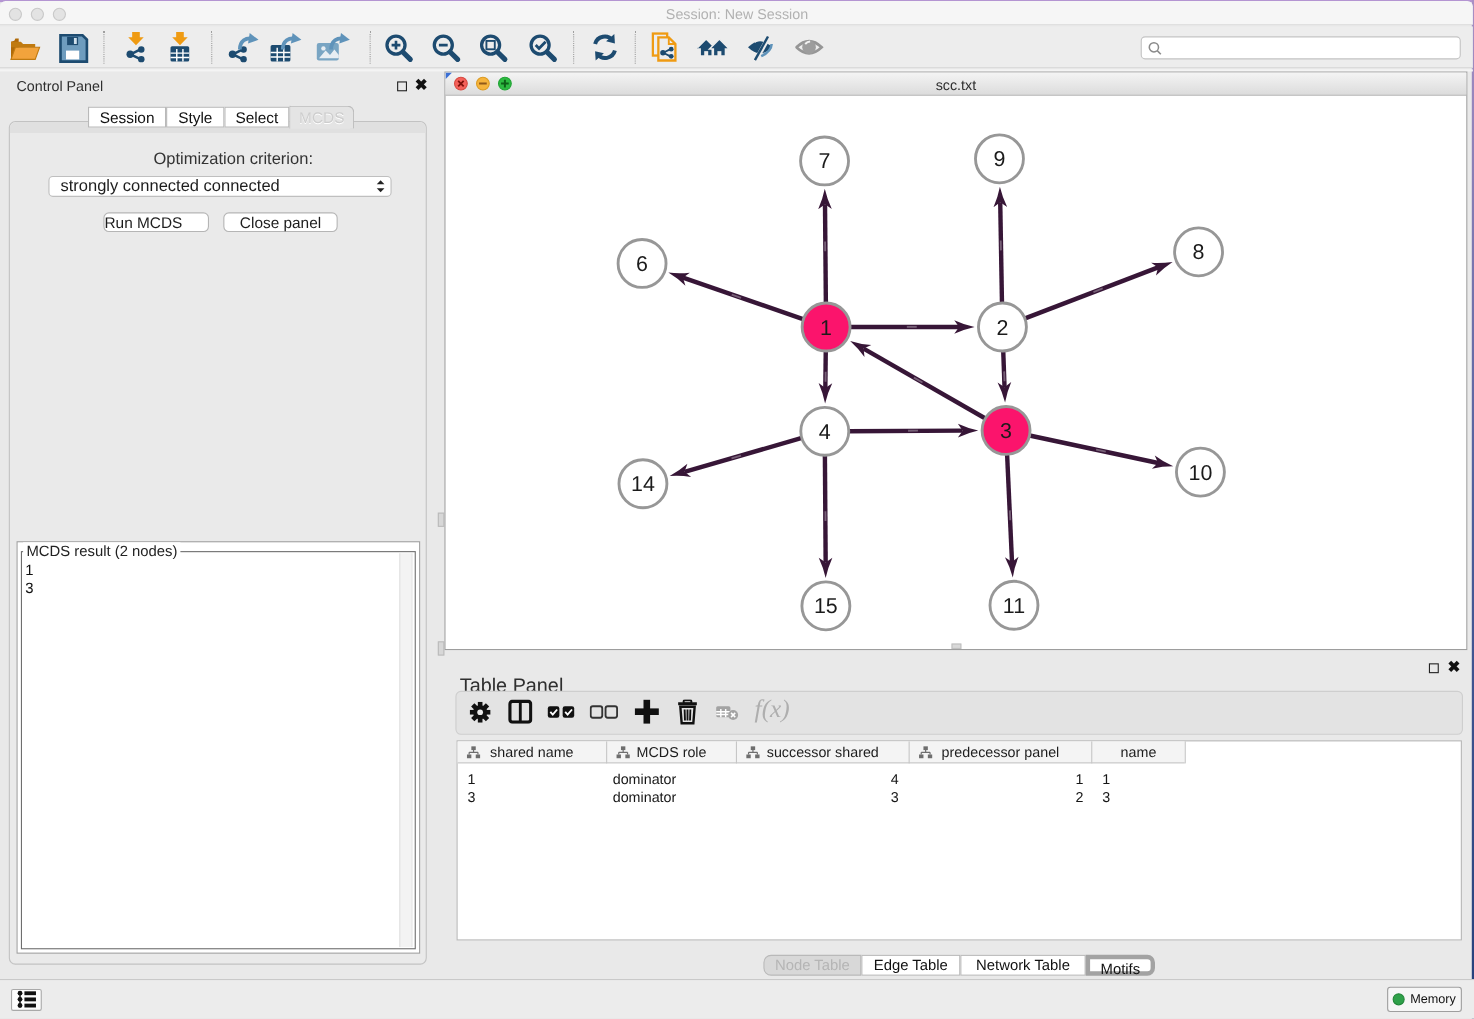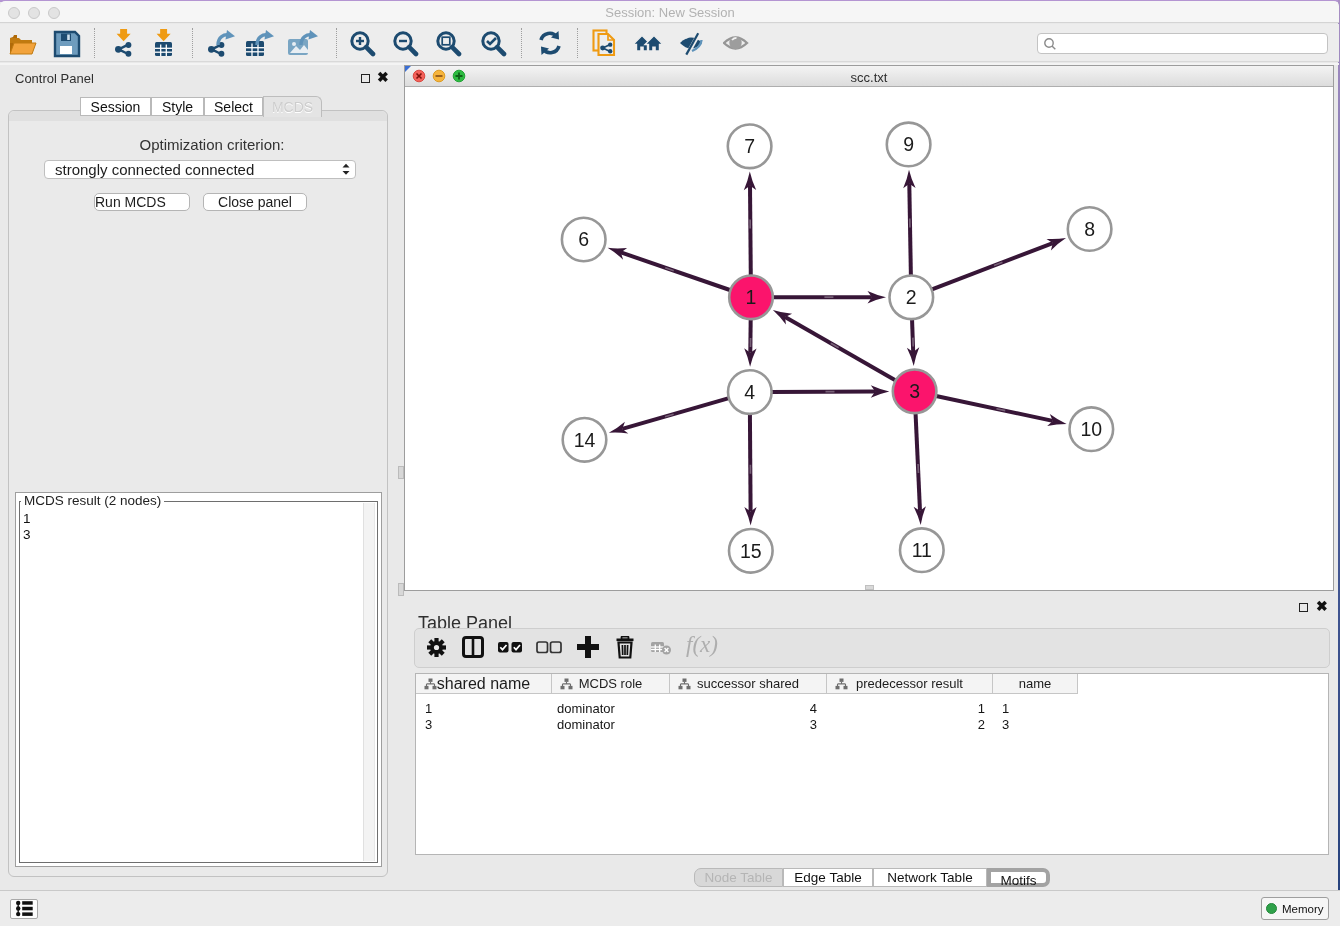--- a/index.html
+++ b/index.html
@@ -338,42 +338,42 @@
       <line x1="8.7" y1="2.5" x2="8.7" y2="10" stroke="#fff" stroke-width="1.3"></line>
       <line x1="0" y1="5.0" x2="13" y2="5.0" stroke="#fff" stroke-width="1.3"></line>
       <line x1="0" y1="7.5" x2="13" y2="7.5" stroke="#fff" stroke-width="1.3"></line>
     </g>
     <circle cx="15.5" cy="10" r="4.5" fill="#a3a3a3"></circle>
     <path d="M13.6 8.1 l3.8 3.8 M17.4 8.1 l-3.8 3.8" stroke="#fff" stroke-width="1.4"></path>
   </svg>
 <div class="abs" style="left:686px;top:632px;font-family:'Liberation Serif',serif;font-style:italic;font-size:23px;color:#aeaeae;">f(x)</div>
 <div class="abs" style="left:415px;top:673px;width:914px;height:182px;background:#fff;border:1px solid #b5b5b5;"></div>
 <div class="abs" style="left:416px;top:674px;width:661px;height:20px;background:#f4f4f4;border-bottom:1px solid #c6c6c6;"></div>
-<div class="abs" style="left:416px;top:674px;width:136px;height:20px;border-right:1px solid #c6c6c6;font-size:16px;color:#1c1c1c;text-align:center;line-height:20px;">shared name</div>
+<div class="abs" style="left:416px;top:674px;width:136px;height:20px;border-right:1px solid #c6c6c6;font-size:13px;color:#1c1c1c;text-align:center;line-height:20px;">shared name</div>
 <svg style="position:absolute;left:424px;top:678px;" width="13" height="12" viewBox="0 0 13 12">
     <rect x="4.5" y="0.5" width="4" height="3.4" fill="#6e6e6e"></rect>
     <path d="M6.5 3.9 v2 M2.5 5.9 h8 M2.5 5.9 v2 M10.5 5.9 v2" stroke="#6e6e6e" stroke-width="1.1" fill="none"></path>
     <rect x="0.5" y="7.9" width="4" height="3.4" fill="#6e6e6e"></rect>
     <rect x="8.5" y="7.9" width="4" height="3.4" fill="#6e6e6e"></rect>
   </svg>
 <div class="abs" style="left:552px;top:674px;width:118px;height:20px;border-right:1px solid #c6c6c6;font-size:13px;color:#1c1c1c;text-align:center;line-height:20px;">MCDS role</div>
 <svg style="position:absolute;left:559.6px;top:678px;" width="13" height="12" viewBox="0 0 13 12">
     <rect x="4.5" y="0.5" width="4" height="3.4" fill="#6e6e6e"></rect>
     <path d="M6.5 3.9 v2 M2.5 5.9 h8 M2.5 5.9 v2 M10.5 5.9 v2" stroke="#6e6e6e" stroke-width="1.1" fill="none"></path>
     <rect x="0.5" y="7.9" width="4" height="3.4" fill="#6e6e6e"></rect>
     <rect x="8.5" y="7.9" width="4" height="3.4" fill="#6e6e6e"></rect>
   </svg>
 <div class="abs" style="left:670px;top:674px;width:157px;height:20px;border-right:1px solid #c6c6c6;font-size:13px;color:#1c1c1c;text-align:center;line-height:20px;">successor shared</div>
 <svg style="position:absolute;left:678px;top:678px;" width="13" height="12" viewBox="0 0 13 12">
     <rect x="4.5" y="0.5" width="4" height="3.4" fill="#6e6e6e"></rect>
     <path d="M6.5 3.9 v2 M2.5 5.9 h8 M2.5 5.9 v2 M10.5 5.9 v2" stroke="#6e6e6e" stroke-width="1.1" fill="none"></path>
     <rect x="0.5" y="7.9" width="4" height="3.4" fill="#6e6e6e"></rect>
     <rect x="8.5" y="7.9" width="4" height="3.4" fill="#6e6e6e"></rect>
   </svg>
-<div class="abs" style="left:827px;top:674px;width:166px;height:20px;border-right:1px solid #c6c6c6;font-size:13px;color:#1c1c1c;text-align:center;line-height:20px;">predecessor result</div>
+<div class="abs" style="left:827px;top:674px;width:166px;height:20px;border-right:1px solid #c6c6c6;font-size:13px;color:#1c1c1c;text-align:center;line-height:20px;">predecessor panel</div>
 <svg style="position:absolute;left:834.6px;top:678px;" width="13" height="12" viewBox="0 0 13 12">
     <rect x="4.5" y="0.5" width="4" height="3.4" fill="#6e6e6e"></rect>
     <path d="M6.5 3.9 v2 M2.5 5.9 h8 M2.5 5.9 v2 M10.5 5.9 v2" stroke="#6e6e6e" stroke-width="1.1" fill="none"></path>
     <rect x="0.5" y="7.9" width="4" height="3.4" fill="#6e6e6e"></rect>
     <rect x="8.5" y="7.9" width="4" height="3.4" fill="#6e6e6e"></rect>
   </svg>
 <div class="abs" style="left:993px;top:674px;width:85px;height:20px;border-right:1px solid #c6c6c6;font-size:13px;color:#1c1c1c;text-align:center;line-height:20px;">name</div>
 <div class="abs" style="left:425px;top:701px;font-size:13px;color:#161616;">1</div>
 <div class="abs" style="left:557px;top:701px;font-size:13px;color:#161616;">dominator</div>
 <div class="abs" style="left:700px;top:701px;width:117px;text-align:right;font-size:13px;color:#161616;">4</div>

